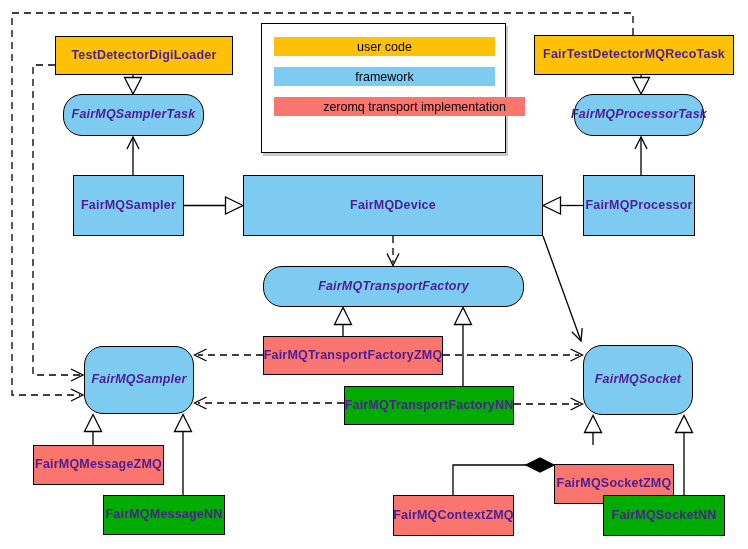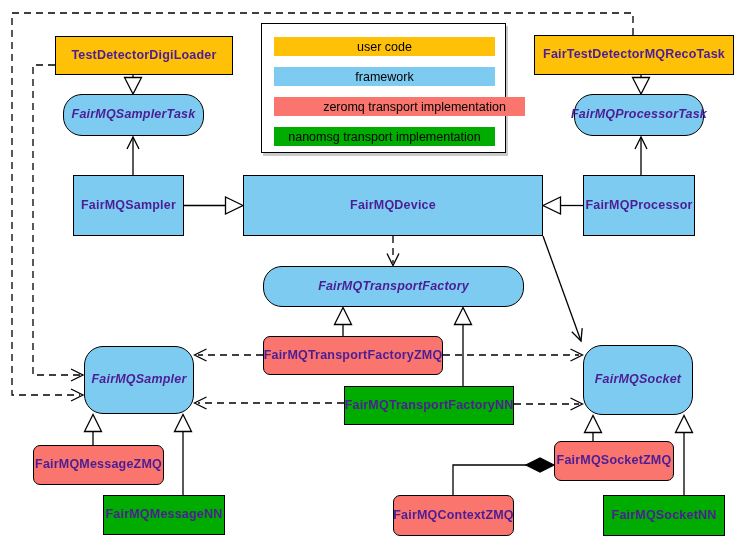--- a/index.html
+++ b/index.html
@@ -11,21 +11,21 @@
   .edges{position:absolute;left:0;top:0;z-index:1;}
   .node{
     position:absolute;z-index:2;box-sizing:border-box;
     border:1.4px solid #000;
     display:flex;align-items:center;justify-content:center;
     font-size:12.5px;font-weight:700;color:#4c1d95;text-align:center;
     letter-spacing:.2px;white-space:nowrap;line-height:1.1;
   }
   .node.user{background:var(--c-user,#FFC107);}
   .node.framework{background:var(--c-framework,#7DCBF0);}
-  .node.zeromq{background:var(--c-zeromq,#F9756D);border-radius:7px;}
+  .node.zeromq{background:var(--c-zeromq,#F9756D);}
   .node.nanomsg{background:var(--c-nanomsg,#00AC00);}
   .node.abstract{font-style:italic;border-radius:19px;}
   .legend{
     position:absolute;z-index:2;box-sizing:border-box;
     left:261px;top:23px;width:245px;height:130px;
     background:#fff;border:1.5px solid #000;
     box-shadow:2px 3px 0 #c9c9c9;
   }
   .legend-bar{
     position:absolute;left:12px;width:221px;height:19px;
@@ -128,34 +128,33 @@
         <path d="M453,495 V465 H527"></path>
         <path d="M554,465 L540,458 L526,465 L540,472 Z" fill="#000"></path>
       </g>
     </g>
   </svg>
 
   <div class="legend">
     <div class="legend-bar" style="top: 13px; background: rgb(255, 193, 7);">user code</div>
     <div class="legend-bar" style="top: 43px; background: rgb(125, 203, 240);">framework</div>
     <div class="legend-bar" style="top: 73px; background: rgb(249, 117, 109); padding-left: 30px;">zeromq transport implementation</div>
-    <div class="legend-bar" style="top: 103px; background: rgb(0, 172, 0);">nanomsg transport implementation</div>
   </div>
 
   <div class="node user" style="left:55px;top:36px;width:178px;height:39px">TestDetectorDigiLoader</div>
   <div class="node framework abstract" style="left:63px;top:94px;width:141px;height:42px">FairMQSamplerTask</div>
   <div class="node framework" style="left:73px;top:175px;width:111px;height:61px">FairMQSampler</div>
   <div class="node framework" style="left:243px;top:175px;width:300px;height:61px">FairMQDevice</div>
   <div class="node user" style="left:534px;top:35px;width:200px;height:40px">FairTestDetectorMQRecoTask</div>
   <div class="node framework abstract" style="left:574px;top:94px;width:130px;height:42px">FairMQProcessorTask</div>
   <div class="node framework" style="left:583px;top:175px;width:112px;height:61px">FairMQProcessor</div>
   <div class="node framework abstract" style="left:263px;top:266px;width:261px;height:41px">FairMQTransportFactory</div>
   <div class="node zeromq" style="left:263px;top:336px;width:180px;height:39px">FairMQTransportFactoryZMQ</div>
   <div class="node nanomsg" style="left:344px;top:386px;width:170px;height:39px">FairMQTransportFactoryNN</div>
   <div class="node framework abstract" style="left:84px;top:346px;width:110px;height:68px">FairMQSampler</div>
   <div class="node framework abstract" style="left:583px;top:345px;width:110px;height:70px">FairMQSocket</div>
   <div class="node zeromq" style="left:33px;top:445px;width:131px;height:40px">FairMQMessageZMQ</div>
   <div class="node nanomsg" style="left:103px;top:495px;width:122px;height:40px">FairMQMessageNN</div>
   <div class="node zeromq" style="left:393px;top:495px;width:121px;height:41px">FairMQContextZMQ</div>
-  <div class="node zeromq" style="left:554px;top:441px;width:120px;height:40px">FairMQSocketZMQ</div>
+  <div class="node zeromq" style="left:554px;top:464px;width:120px;height:40px">FairMQSocketZMQ</div>
   <div class="node nanomsg" style="left:603px;top:495px;width:122px;height:41px">FairMQSocketNN</div>
 
 </div>
 
 </body></html>

